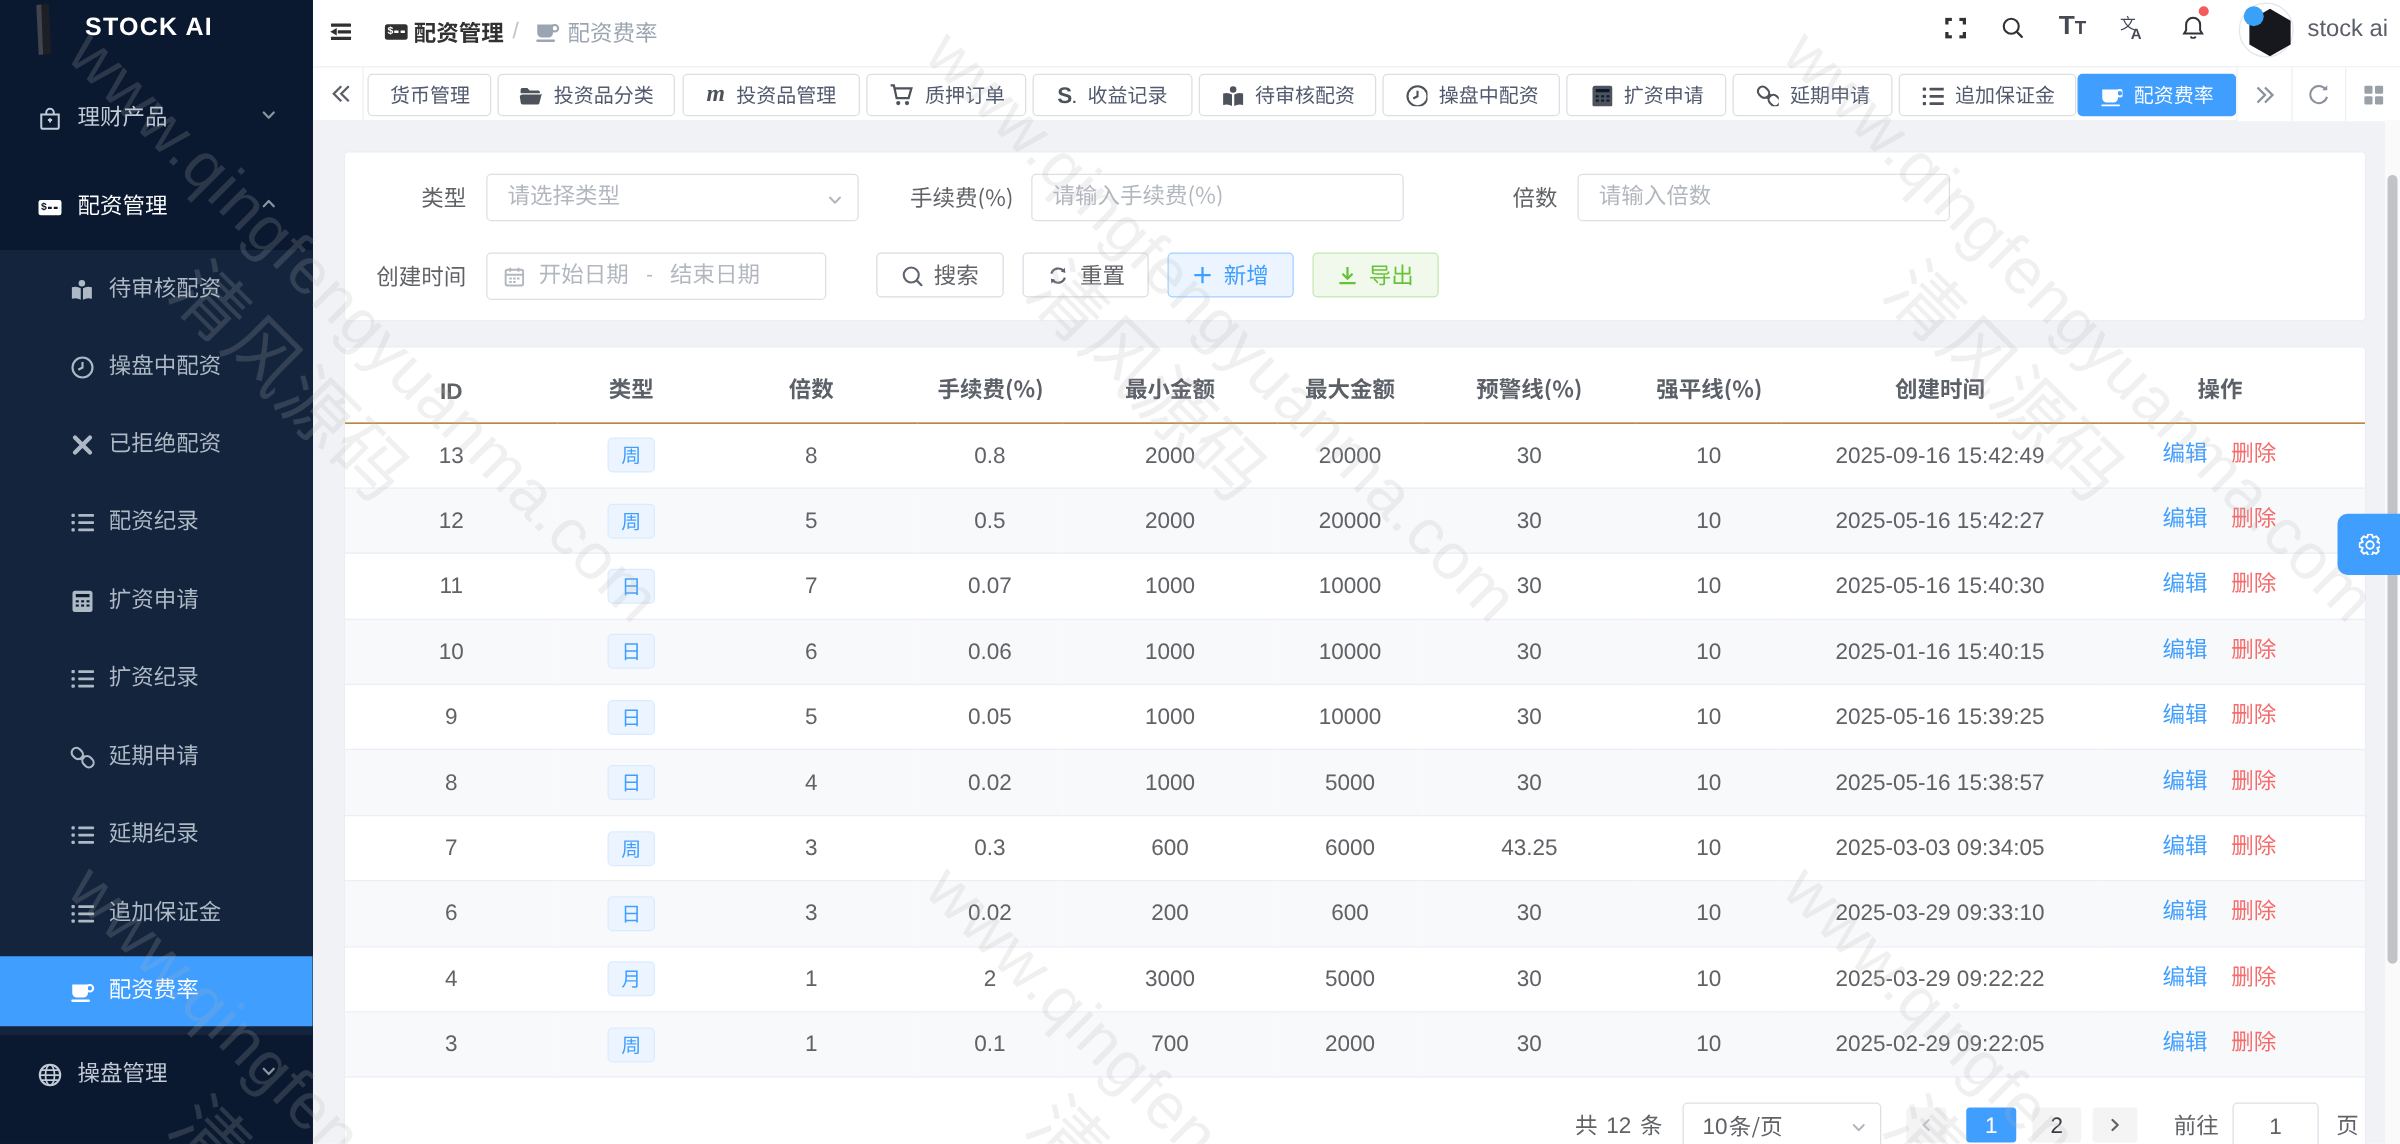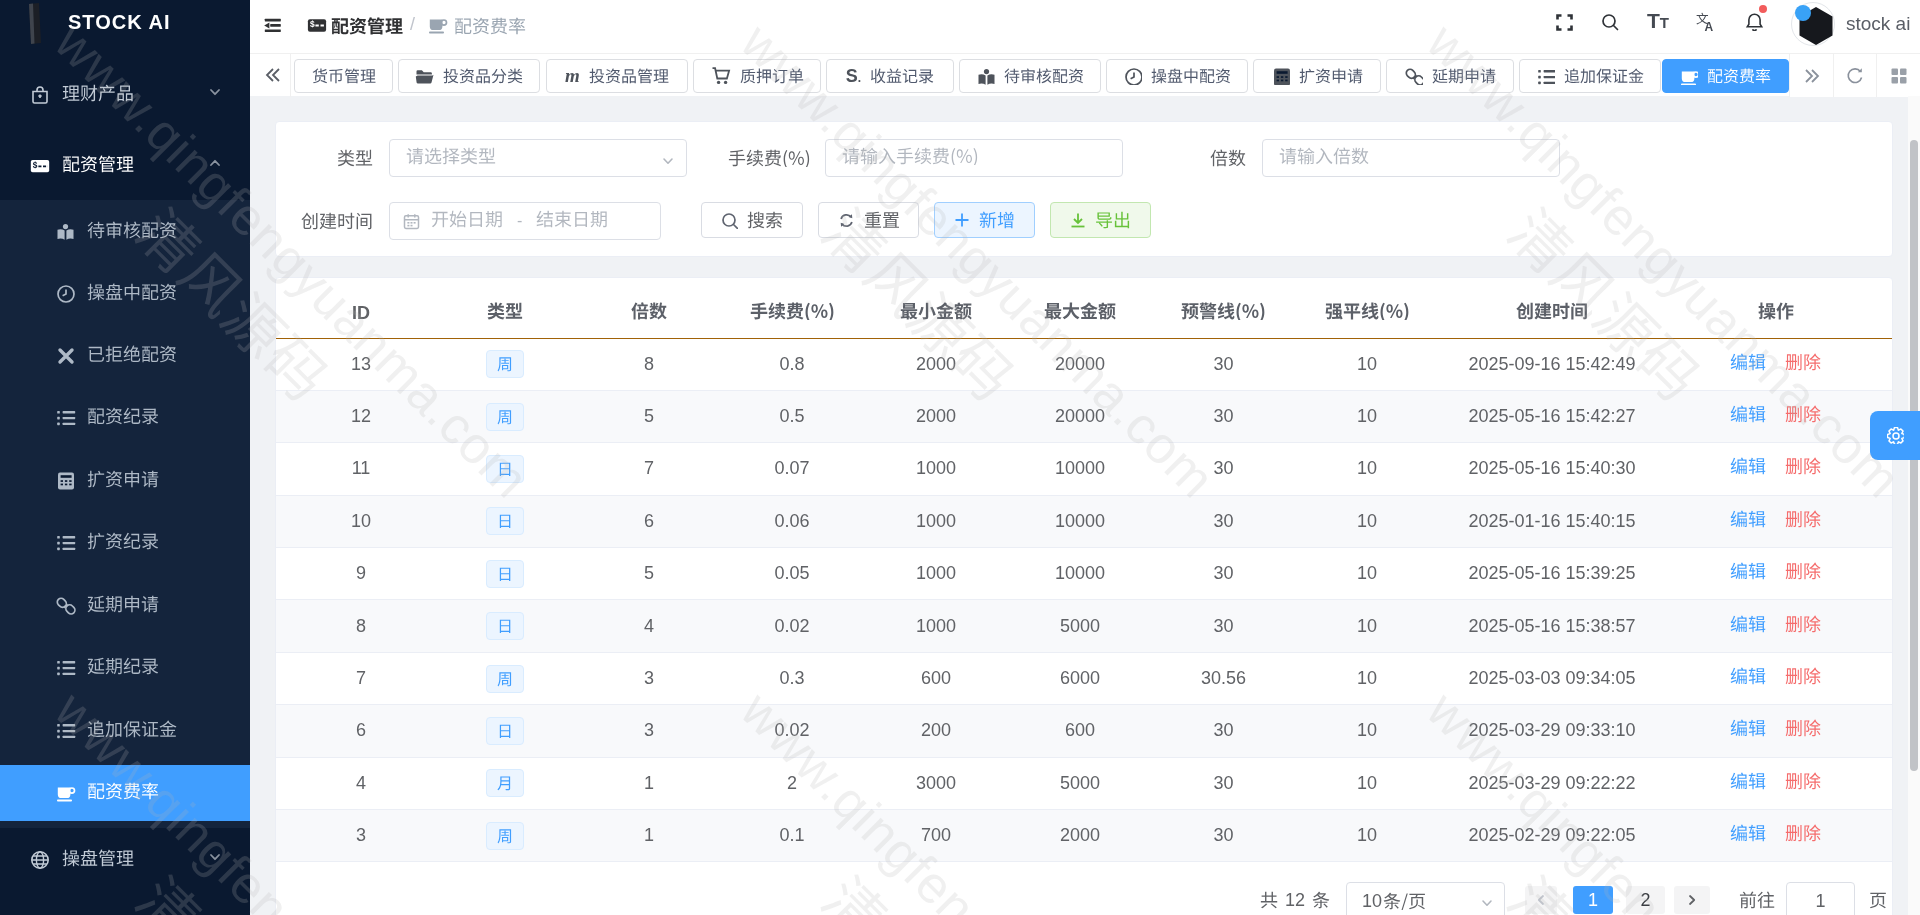--- a/index.html
+++ b/index.html
@@ -873,21 +873,21 @@
           <td class="num">7</td>
           <td><span class="badge">
               <svg width="16.0" height="16.0" viewBox="0 -14.0 16.0 16.0" fill="#409eff" aria-hidden="true">
                 <use href="#u5468r" transform="translate(0.0 0) scale(0.01600)"></use>
               </svg>
             </span></td>
           <td class="num">3</td>
           <td class="num">0.3</td>
           <td class="num">600</td>
           <td class="num">6000</td>
-          <td class="num">30.56</td>
+          <td class="num">43.25</td>
           <td class="num">10</td>
           <td class="num">2025-03-03 09:34:05</td>
           <td style="padding-right:20px"><span style="display:inline-flex;gap:19px">
               <svg width="36.0" height="18.0" viewBox="0 -15.8 36.0 18.0" fill="#409eff" aria-hidden="true">
                 <use href="#u7F16r" transform="translate(0.0 0) scale(0.01800)"></use>
                 <use href="#u8F91r" transform="translate(18.0 0) scale(0.01800)"></use>
               </svg>
               <svg width="36.0" height="18.0" viewBox="0 -15.8 36.0 18.0" fill="#f56c6c" aria-hidden="true">
                 <use href="#u5220r" transform="translate(0.0 0) scale(0.01800)"></use>
                 <use href="#u9664r" transform="translate(18.0 0) scale(0.01800)"></use>

